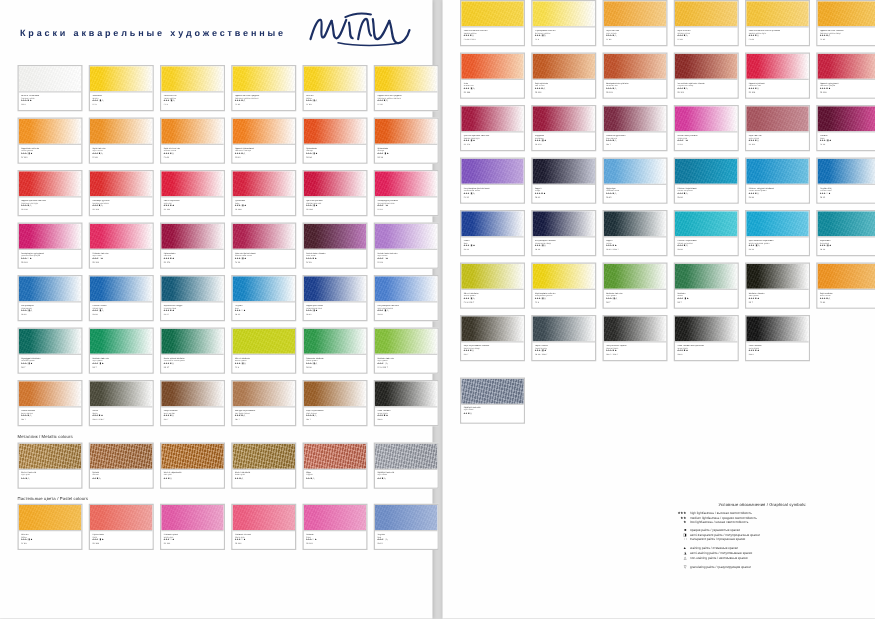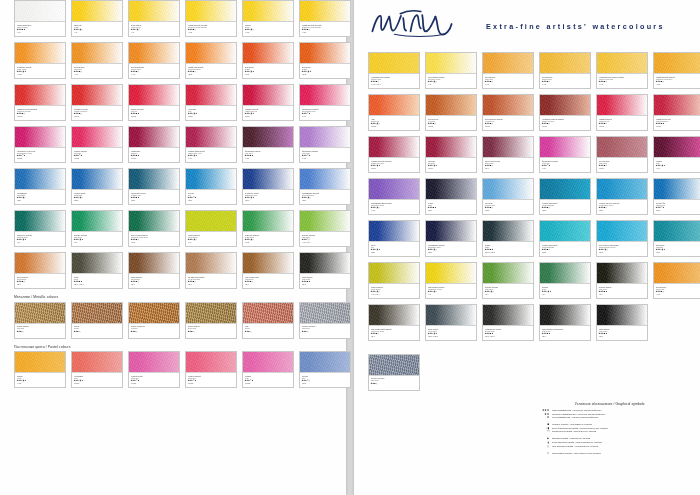--- a/index.html
+++ b/index.html
@@ -151,648 +151,648 @@
     flex: none;
   }
   .ltxt { white-space: nowrap; }
 </style>
 </head>
 <body>
 
 <div id="root">
 
   <div class="page left">
-
-    <div class="grid">
-        <div class="card">
-          <div class="sw" style="background: linear-gradient(90deg, rgb(244, 244, 242) 0%, rgb(244, 244, 242) 18%, rgb(255, 255, 255) 100%);"></div>
-          <div class="lbl">
-            <div class="nm">Белила титановые</div>
-            <div class="nm en">Titanium white</div>
-            <div class="meta">
-              <span class="sym">★★★ ■ ▲</span>
-            </div>
-            <div class="pig">PW 6</div>
-          </div>
-        </div>
-        <div class="card">
-          <div class="sw" style="background: linear-gradient(90deg, rgb(252, 210, 23) 0%, rgb(252, 210, 23) 18%, rgb(255, 255, 255) 100%);"></div>
-          <div class="lbl">
-            <div class="nm">Лимонная</div>
-            <div class="nm en">Lemon</div>
-            <div class="meta">
-              <span class="sym">★★★ ◨ △</span>
-            </div>
-            <div class="pig">PY 3</div>
-          </div>
-        </div>
-        <div class="card">
-          <div class="sw" style="background: linear-gradient(90deg, rgb(251, 212, 34) 0%, rgb(251, 212, 34) 18%, rgb(255, 255, 255) 100%);"></div>
-          <div class="lbl">
-            <div class="nm">Ганза жёлтая</div>
-            <div class="nm en">Hansa yellow</div>
-            <div class="meta">
-              <span class="sym">★★★ ◨ △</span>
-            </div>
-            <div class="pig">PY 3</div>
-          </div>
-        </div>
-        <div class="card">
-          <div class="sw" style="background: linear-gradient(90deg, rgb(252, 216, 35) 0%, rgb(252, 216, 35) 18%, rgb(255, 255, 255) 100%);"></div>
-          <div class="lbl">
-            <div class="nm">Кадмий жёлтый средний</div>
-            <div class="nm en">Cadmium yellow medium</div>
-            <div class="meta">
-              <span class="sym">★★★ ■ △</span>
-            </div>
-            <div class="pig">PY 35</div>
-          </div>
-        </div>
-        <div class="card">
-          <div class="sw" style="background: linear-gradient(90deg, rgb(251, 213, 31) 0%, rgb(251, 213, 31) 18%, rgb(255, 255, 255) 100%);"></div>
-          <div class="lbl">
-            <div class="nm">Жёлтая</div>
-            <div class="nm en">Yellow</div>
-            <div class="meta">
-              <span class="sym">★★★ ◨ △</span>
-            </div>
-            <div class="pig">PY 83</div>
-          </div>
-        </div>
-        <div class="card">
-          <div class="sw" style="background: linear-gradient(90deg, rgb(251, 208, 26) 0%, rgb(251, 208, 26) 18%, rgb(255, 255, 255) 100%);"></div>
-          <div class="lbl">
-            <div class="nm">Кадмий жёлтый средний</div>
-            <div class="nm en">Cadmium yellow medium</div>
-            <div class="meta">
-              <span class="sym">★★★ ■ △</span>
-            </div>
-            <div class="pig">PY 35</div>
-          </div>
-        </div>
-        <div class="card">
-          <div class="sw" style="background: linear-gradient(90deg, rgb(245, 148, 34) 0%, rgb(245, 148, 34) 18%, rgb(255, 255, 255) 100%);"></div>
-          <div class="lbl">
-            <div class="nm">Индийская жёлтая</div>
-            <div class="nm en">Indian yellow</div>
-            <div class="meta">
-              <span class="sym">★★★ ◨ ▲</span>
-            </div>
-            <div class="pig">PY 110</div>
-          </div>
-        </div>
-        <div class="card">
-          <div class="sw" style="background: linear-gradient(90deg, rgb(240, 147, 36) 0%, rgb(240, 147, 36) 18%, rgb(255, 255, 255) 100%);"></div>
-          <div class="lbl">
-            <div class="nm">Охра светлая</div>
-            <div class="nm en">Light ochre</div>
-            <div class="meta">
-              <span class="sym">★★★ ■ △</span>
-            </div>
-            <div class="pig">PY 42</div>
-          </div>
-        </div>
-        <div class="card">
-          <div class="sw" style="background: linear-gradient(90deg, rgb(241, 139, 32) 0%, rgb(241, 139, 32) 18%, rgb(255, 255, 255) 100%);"></div>
-          <div class="lbl">
-            <div class="nm">Охра золотистая</div>
-            <div class="nm en">Golden ochre</div>
-            <div class="meta">
-              <span class="sym">★★★ ■ △</span>
-            </div>
-            <div class="pig">PY 42</div>
-          </div>
-        </div>
-        <div class="card">
-          <div class="sw" style="background: linear-gradient(90deg, rgb(244, 128, 29) 0%, rgb(244, 128, 29) 18%, rgb(255, 255, 255) 100%);"></div>
-          <div class="lbl">
-            <div class="nm">Кадмий оранжевый</div>
-            <div class="nm en">Cadmium orange</div>
-            <div class="meta">
-              <span class="sym">★★★ ■ △</span>
-            </div>
-            <div class="pig">PO 20</div>
-          </div>
-        </div>
-        <div class="card">
-          <div class="sw" style="background: linear-gradient(90deg, rgb(232, 80, 28) 0%, rgb(232, 80, 28) 18%, rgb(255, 255, 255) 100%);"></div>
-          <div class="lbl">
-            <div class="nm">Оранжевая</div>
-            <div class="nm en">Orange</div>
-            <div class="meta">
-              <span class="sym">★★★ ◨ ▲</span>
-            </div>
-            <div class="pig">PO 34</div>
-          </div>
-        </div>
-        <div class="card">
-          <div class="sw" style="background: linear-gradient(90deg, rgb(231, 93, 22) 0%, rgb(231, 93, 22) 18%, rgb(255, 255, 255) 100%);"></div>
-          <div class="lbl">
-            <div class="nm">Оранжевая</div>
-            <div class="nm en">Orange</div>
-            <div class="meta">
-              <span class="sym">★★★ ◨ ▲</span>
-            </div>
-            <div class="pig">PO 13</div>
-          </div>
-        </div>
-        <div class="card">
-          <div class="sw" style="background: linear-gradient(90deg, rgb(225, 47, 44) 0%, rgb(225, 47, 44) 18%, rgb(255, 255, 255) 100%);"></div>
-          <div class="lbl">
-            <div class="nm">Кадмий красный светлый</div>
-            <div class="nm en">Cadmium red light</div>
-            <div class="meta">
-              <span class="sym">★★★ ■ △</span>
-            </div>
-            <div class="pig">PR 108</div>
-          </div>
-        </div>
-        <div class="card">
-          <div class="sw" style="background: linear-gradient(90deg, rgb(224, 44, 44) 0%, rgb(224, 44, 44) 18%, rgb(255, 255, 255) 100%);"></div>
-          <div class="lbl">
-            <div class="nm">Киноварь русская</div>
-            <div class="nm en">Russian vermilion</div>
-            <div class="meta">
-              <span class="sym">★★★ ■ △</span>
-            </div>
-            <div class="pig">PR 108</div>
-          </div>
-        </div>
-        <div class="card">
-          <div class="sw" style="background: linear-gradient(90deg, rgb(226, 29, 60) 0%, rgb(226, 29, 60) 18%, rgb(255, 255, 255) 100%);"></div>
-          <div class="lbl">
-            <div class="nm">Светло-красный</div>
-            <div class="nm en">Light red</div>
-            <div class="meta">
-              <span class="sym">★★★ ■ ▲</span>
-            </div>
-            <div class="pig">PR 112</div>
-          </div>
-        </div>
-        <div class="card">
-          <div class="sw" style="background: linear-gradient(90deg, rgb(216, 33, 63) 0%, rgb(216, 33, 63) 18%, rgb(255, 255, 255) 100%);"></div>
-          <div class="lbl">
-            <div class="nm">Рубиновая</div>
-            <div class="nm en">Ruby</div>
-            <div class="meta">
-              <span class="sym">★★★ ◨ ▲</span>
-            </div>
-            <div class="pig">PR 264</div>
-          </div>
-        </div>
-        <div class="card">
-          <div class="sw" style="background: linear-gradient(90deg, rgb(207, 20, 64) 0%, rgb(207, 20, 64) 18%, rgb(255, 255, 255) 100%);"></div>
-          <div class="lbl">
-            <div class="nm">Краплак красный</div>
-            <div class="nm en">Madder lake red</div>
-            <div class="meta">
-              <span class="sym">★★★ ◨ ▲</span>
-            </div>
-            <div class="pig">PR 264</div>
-          </div>
-        </div>
-        <div class="card">
-          <div class="sw" style="background: linear-gradient(90deg, rgb(227, 30, 89) 0%, rgb(227, 30, 89) 18%, rgb(255, 255, 255) 100%);"></div>
-          <div class="lbl">
-            <div class="nm">Хинакридон розовый</div>
-            <div class="nm en">Quinacridone rose</div>
-            <div class="meta">
-              <span class="sym">★★★ □ ▲</span>
-            </div>
-            <div class="pig">PV 19</div>
-          </div>
-        </div>
-        <div class="card">
-          <div class="sw" style="background: linear-gradient(90deg, rgb(210, 27, 110) 0%, rgb(210, 27, 110) 18%, rgb(255, 255, 255) 100%);"></div>
-          <div class="lbl">
-            <div class="nm">Хинакридон пурпурный</div>
-            <div class="nm en">Quinacridone purple</div>
-            <div class="meta">
-              <span class="sym">★★★ □ ▲</span>
-            </div>
-            <div class="pig">PR 122</div>
-          </div>
-        </div>
-        <div class="card">
-          <div class="sw" style="background: linear-gradient(90deg, rgb(230, 42, 98) 0%, rgb(230, 42, 98) 18%, rgb(255, 255, 255) 100%);"></div>
-          <div class="lbl">
-            <div class="nm">Розовая светлая</div>
-            <div class="nm en">Light rose</div>
-            <div class="meta">
-              <span class="sym">★★★ □ ▲</span>
-            </div>
-            <div class="pig">PR 122</div>
-          </div>
-        </div>
-        <div class="card">
-          <div class="sw" style="background: linear-gradient(90deg, rgb(155, 18, 64) 0%, rgb(155, 18, 64) 18%, rgb(255, 255, 255) 100%);"></div>
-          <div class="lbl">
-            <div class="nm">Карминовая</div>
-            <div class="nm en">Carmine</div>
-            <div class="meta">
-              <span class="sym">★★★ ■ ▲</span>
-            </div>
-            <div class="pig">PR 176</div>
-          </div>
-        </div>
-        <div class="card">
-          <div class="sw" style="background: linear-gradient(90deg, rgb(176, 32, 80) 0%, rgb(176, 32, 80) 18%, rgb(255, 255, 255) 100%);"></div>
-          <div class="lbl">
-            <div class="nm">Краплак фиолетовый</div>
-            <div class="nm en">Madder lake violet</div>
-            <div class="meta">
-              <span class="sym">★★★ ◨ ▲</span>
-            </div>
-            <div class="pig">PV 19</div>
-          </div>
-        </div>
-        <div class="card">
-          <div class="sw" style="background: linear-gradient(90deg, rgb(75, 31, 44) 0%, rgb(75, 31, 44) 18%, rgb(192, 124, 192) 100%);"></div>
-          <div class="lbl">
-            <div class="nm">Фиолетовая тёмная</div>
-            <div class="nm en">Dark violet</div>
-            <div class="meta">
-              <span class="sym">★★★ ■ ▲</span>
-            </div>
-            <div class="pig">PV 23</div>
-          </div>
-        </div>
-        <div class="card">
-          <div class="sw" style="background: linear-gradient(90deg, rgb(176, 124, 207) 0%, rgb(176, 124, 207) 18%, rgb(255, 255, 255) 100%);"></div>
-          <div class="lbl">
-            <div class="nm">Фиолетовая светлая</div>
-            <div class="nm en">Light violet</div>
-            <div class="meta">
-              <span class="sym">★★★ □ ▲</span>
-            </div>
-            <div class="pig">PV 23</div>
-          </div>
-        </div>
-        <div class="card">
-          <div class="sw" style="background: linear-gradient(90deg, rgb(31, 111, 184) 0%, rgb(31, 111, 184) 18%, rgb(255, 255, 255) 100%);"></div>
-          <div class="lbl">
-            <div class="nm">Ультрамарин</div>
-            <div class="nm en">Ultramarine</div>
-            <div class="meta">
-              <span class="sym">★★★ ◨ △</span>
-            </div>
-            <div class="pig">PB 29</div>
-          </div>
-        </div>
-        <div class="card">
-          <div class="sw" style="background: linear-gradient(90deg, rgb(25, 103, 180) 0%, rgb(25, 103, 180) 18%, rgb(255, 255, 255) 100%);"></div>
-          <div class="lbl">
-            <div class="nm">Кобальт синий</div>
-            <div class="nm en">Cobalt blue</div>
-            <div class="meta">
-              <span class="sym">★★★ ◨ △</span>
-            </div>
-            <div class="pig">PB 28</div>
-          </div>
-        </div>
-        <div class="card">
-          <div class="sw" style="background: linear-gradient(90deg, rgb(20, 90, 120) 0%, rgb(20, 90, 120) 18%, rgb(255, 255, 255) 100%);"></div>
-          <div class="lbl">
-            <div class="nm">Берлинская лазурь</div>
-            <div class="nm en">Prussian blue</div>
-            <div class="meta">
-              <span class="sym">★★★ ■ ▲</span>
-            </div>
-            <div class="pig">PB 27</div>
-          </div>
-        </div>
-        <div class="card">
-          <div class="sw" style="background: linear-gradient(90deg, rgb(22, 133, 198) 0%, rgb(22, 133, 198) 18%, rgb(255, 255, 255) 100%);"></div>
-          <div class="lbl">
-            <div class="nm">Голубая</div>
-            <div class="nm en">Blue</div>
-            <div class="meta">
-              <span class="sym">★★★ □ ▲</span>
-            </div>
-            <div class="pig">PB 15</div>
-          </div>
-        </div>
-        <div class="card">
-          <div class="sw" style="background: linear-gradient(90deg, rgb(27, 63, 143) 0%, rgb(27, 63, 143) 18%, rgb(255, 255, 255) 100%);"></div>
-          <div class="lbl">
-            <div class="nm">Индантрен синий</div>
-            <div class="nm en">Indanthrene blue</div>
-            <div class="meta">
-              <span class="sym">★★★ ◨ ▲</span>
-            </div>
-            <div class="pig">PB 60</div>
-          </div>
-        </div>
-        <div class="card">
-          <div class="sw" style="background: linear-gradient(90deg, rgb(74, 127, 208) 0%, rgb(74, 127, 208) 18%, rgb(255, 255, 255) 100%);"></div>
-          <div class="lbl">
-            <div class="nm">Ультрамарин светлый</div>
-            <div class="nm en">Light ultramarine</div>
-            <div class="meta">
-              <span class="sym">★★★ ◨ △</span>
-            </div>
-            <div class="pig">PB 29</div>
-          </div>
-        </div>
-        <div class="card">
-          <div class="sw" style="background: linear-gradient(90deg, rgb(10, 107, 94) 0%, rgb(10, 107, 94) 18%, rgb(255, 255, 255) 100%);"></div>
-          <div class="lbl">
-            <div class="nm">Изумрудно-зелёная</div>
-            <div class="nm en">Emerald green</div>
-            <div class="meta">
-              <span class="sym">★★★ ◨ ▲</span>
-            </div>
-            <div class="pig">PG 7</div>
-          </div>
-        </div>
-        <div class="card">
-          <div class="sw" style="background: linear-gradient(90deg, rgb(18, 148, 92) 0%, rgb(18, 148, 92) 18%, rgb(255, 255, 255) 100%);"></div>
-          <div class="lbl">
-            <div class="nm">Зелёная светлая</div>
-            <div class="nm en">Light green</div>
-            <div class="meta">
-              <span class="sym">★★★ ◨ ▲</span>
-            </div>
-            <div class="pig">PG 7</div>
-          </div>
-        </div>
-        <div class="card">
-          <div class="sw" style="background: linear-gradient(90deg, rgb(15, 110, 74) 0%, rgb(15, 110, 74) 18%, rgb(255, 255, 255) 100%);"></div>
-          <div class="lbl">
-            <div class="nm">Окись хрома зелёная</div>
-            <div class="nm en">Chromium oxide green</div>
-            <div class="meta">
-              <span class="sym">★★★ ■ △</span>
-            </div>
-            <div class="pig">PG 17</div>
-          </div>
-        </div>
-        <div class="card">
-          <div class="sw" style="background: linear-gradient(90deg, rgb(200, 212, 26) 0%, rgb(200, 212, 26) 18%, rgb(205, 213, 32) 100%);"></div>
-          <div class="lbl">
-            <div class="nm">Жёлто-зелёная</div>
-            <div class="nm en">Yellow green</div>
-            <div class="meta">
-              <span class="sym">★★★ ◨ △</span>
-            </div>
-            <div class="pig">PY 3</div>
-          </div>
-        </div>
-        <div class="card">
-          <div class="sw" style="background: linear-gradient(90deg, rgb(46, 155, 74) 0%, rgb(46, 155, 74) 18%, rgb(255, 255, 255) 100%);"></div>
-          <div class="lbl">
-            <div class="nm">Травяная зелёная</div>
-            <div class="nm en">Grass green</div>
-            <div class="meta">
-              <span class="sym">★★★ ◨ △</span>
-            </div>
-            <div class="pig">PG 36</div>
-          </div>
-        </div>
-        <div class="card">
-          <div class="sw" style="background: linear-gradient(90deg, rgb(132, 192, 58) 0%, rgb(132, 192, 58) 18%, rgb(255, 255, 255) 100%);"></div>
-          <div class="lbl">
-            <div class="nm">Зелёная светлая</div>
-            <div class="nm en">Light green</div>
-            <div class="meta">
-              <span class="sym">★★★ □ △</span>
-            </div>
-            <div class="pig">PY 3 / PG 7</div>
-          </div>
-        </div>
-        <div class="card">
-          <div class="sw" style="background: linear-gradient(90deg, rgb(210, 118, 46) 0%, rgb(210, 118, 46) 18%, rgb(255, 255, 255) 100%);"></div>
-          <div class="lbl">
-            <div class="nm">Сиена жжёная</div>
-            <div class="nm en">Burnt sienna</div>
-            <div class="meta">
-              <span class="sym">★★★ ■ △</span>
-            </div>
-            <div class="pig">PBr 7</div>
-          </div>
-        </div>
-        <div class="card">
-          <div class="sw" style="background: linear-gradient(90deg, rgb(75, 74, 58) 0%, rgb(75, 74, 58) 18%, rgb(255, 255, 255) 100%);"></div>
-          <div class="lbl">
-            <div class="nm">Сепия</div>
-            <div class="nm en">Sepia</div>
-            <div class="meta">
-              <span class="sym">★★★ ■ ▲</span>
-            </div>
-            <div class="pig">PBk 9 / PBr 7</div>
-          </div>
-        </div>
-        <div class="card">
-          <div class="sw" style="background: linear-gradient(90deg, rgb(122, 74, 40) 0%, rgb(122, 74, 40) 18%, rgb(255, 255, 255) 100%);"></div>
-          <div class="lbl">
-            <div class="nm">Умбра жжёная</div>
-            <div class="nm en">Burnt umber</div>
-            <div class="meta">
-              <span class="sym">★★★ ■ △</span>
-            </div>
-            <div class="pig">PBr 7</div>
-          </div>
-        </div>
-        <div class="card">
-          <div class="sw" style="background: linear-gradient(90deg, rgb(176, 122, 80) 0%, rgb(176, 122, 80) 18%, rgb(255, 255, 255) 100%);"></div>
-          <div class="lbl">
-            <div class="nm">Ван-Дик коричневый</div>
-            <div class="nm en">Van Dyke brown</div>
-            <div class="meta">
-              <span class="sym">★★★ ■ △</span>
-            </div>
-            <div class="pig">PBr 7</div>
-          </div>
-        </div>
-        <div class="card">
-          <div class="sw" style="background: linear-gradient(90deg, rgb(154, 95, 40) 0%, rgb(154, 95, 40) 18%, rgb(255, 255, 255) 100%);"></div>
-          <div class="lbl">
-            <div class="nm">Марс коричневый</div>
-            <div class="nm en">Mars brown</div>
-            <div class="meta">
-              <span class="sym">★★★ ■ △</span>
-            </div>
-            <div class="pig">PBr 7</div>
-          </div>
-        </div>
-        <div class="card">
-          <div class="sw" style="background: linear-gradient(90deg, rgb(35, 35, 31) 0%, rgb(35, 35, 31) 18%, rgb(255, 255, 255) 100%);"></div>
-          <div class="lbl">
-            <div class="nm">Сажа газовая</div>
-            <div class="nm en">Lamp black</div>
-            <div class="meta">
-              <span class="sym">★★★ ■ ▲</span>
-            </div>
-            <div class="pig">PBk 6</div>
-          </div>
-        </div>
-      </div>
-
-    <div class="sec-title">Металлик / Metallic colours</div>
-    <div class="grid metal">
-        <div class="card">
-          <div class="sw" style="background: linear-gradient(90deg, rgb(184, 139, 71) 0%, rgb(184, 139, 71) 18%, rgb(168, 127, 64) 100%);"></div>
-          <div class="lbl">
-            <div class="nm">Золото светлое</div>
-            <div class="nm en">Light gold</div>
-            <div class="meta">
-              <span class="sym">★★ ■ △</span>
-            </div>
-            <div class="pig"></div>
-          </div>
-        </div>
-        <div class="card">
-          <div class="sw" style="background: linear-gradient(90deg, rgb(176, 113, 63) 0%, rgb(176, 113, 63) 18%, rgb(163, 105, 58) 100%);"></div>
-          <div class="lbl">
-            <div class="nm">Бронза</div>
-            <div class="nm en">Bronze</div>
-            <div class="meta">
-              <span class="sym">★★ ■ △</span>
-            </div>
-            <div class="pig"></div>
-          </div>
-        </div>
-        <div class="card">
-          <div class="sw" style="background: linear-gradient(90deg, rgb(187, 113, 39) 0%, rgb(187, 113, 39) 18%, rgb(176, 106, 36) 100%);"></div>
-          <div class="lbl">
-            <div class="nm">Золото червонное</div>
-            <div class="nm en">Red gold</div>
-            <div class="meta">
-              <span class="sym">★★ ■ △</span>
-            </div>
-            <div class="pig"></div>
-          </div>
-        </div>
-        <div class="card">
-          <div class="sw" style="background: linear-gradient(90deg, rgb(169, 131, 60) 0%, rgb(169, 131, 60) 18%, rgb(156, 120, 54) 100%);"></div>
-          <div class="lbl">
-            <div class="nm">Золото зелёное</div>
-            <div class="nm en">Green gold</div>
-            <div class="meta">
-              <span class="sym">★★ ■ △</span>
-            </div>
-            <div class="pig"></div>
-          </div>
-        </div>
-        <div class="card">
-          <div class="sw" style="background: linear-gradient(90deg, rgb(207, 111, 87) 0%, rgb(207, 111, 87) 18%, rgb(196, 104, 80) 100%);"></div>
-          <div class="lbl">
-            <div class="nm">Медь</div>
-            <div class="nm en">Copper</div>
-            <div class="meta">
-              <span class="sym">★★ ■ △</span>
-            </div>
-            <div class="pig"></div>
-          </div>
-        </div>
-        <div class="card">
-          <div class="sw" style="background: linear-gradient(90deg, rgb(166, 170, 180) 0%, rgb(166, 170, 180) 18%, rgb(156, 160, 170) 100%);"></div>
-          <div class="lbl">
-            <div class="nm">Серебро светлое</div>
-            <div class="nm en">Light silver</div>
-            <div class="meta">
-              <span class="sym">★★ ■ △</span>
-            </div>
-            <div class="pig"></div>
-          </div>
-        </div>
-      </div>
-
-    <div class="sec-title">Пастельные цвета / Pastel colours</div>
-    <div class="grid pastel">
-        <div class="card">
-          <div class="sw" style="background: linear-gradient(90deg, rgb(245, 171, 39) 0%, rgb(245, 171, 39) 18%, rgb(247, 191, 80) 100%);"></div>
-          <div class="lbl">
-            <div class="nm">Жёлтая</div>
-            <div class="nm en">Yellow</div>
-            <div class="meta">
-              <span class="sym">★★★ ◨ ▲</span>
-            </div>
-            <div class="pig">PY 83</div>
-          </div>
-        </div>
-        <div class="card">
-          <div class="sw" style="background: linear-gradient(90deg, rgb(238, 107, 94) 0%, rgb(238, 107, 94) 18%, rgb(242, 164, 160) 100%);"></div>
-          <div class="lbl">
-            <div class="nm">Коралловая</div>
-            <div class="nm en">Coral</div>
-            <div class="meta">
-              <span class="sym">★★★ ◨ ▲</span>
-            </div>
-            <div class="pig">PR 188</div>
-          </div>
-        </div>
-        <div class="card">
-          <div class="sw" style="background: linear-gradient(90deg, rgb(228, 90, 168) 0%, rgb(228, 90, 168) 18%, rgb(238, 164, 204) 100%);"></div>
-          <div class="lbl">
-            <div class="nm">Розовый яркий</div>
-            <div class="nm en">Bright pink</div>
-            <div class="meta">
-              <span class="sym">★★★ □ ▲</span>
-            </div>
-            <div class="pig">PR 122</div>
-          </div>
-        </div>
-        <div class="card">
-          <div class="sw" style="background: linear-gradient(90deg, rgb(239, 93, 129) 0%, rgb(239, 93, 129) 18%, rgb(243, 162, 182) 100%);"></div>
-          <div class="lbl">
-            <div class="nm">Розовый тёплый</div>
-            <div class="nm en">Warm pink</div>
-            <div class="meta">
-              <span class="sym">★★★ □ ▲</span>
-            </div>
-            <div class="pig">PR 122</div>
-          </div>
-        </div>
-        <div class="card">
-          <div class="sw" style="background: linear-gradient(90deg, rgb(232, 98, 171) 0%, rgb(232, 98, 171) 18%, rgb(240, 163, 204) 100%);"></div>
-          <div class="lbl">
-            <div class="nm">Розовая</div>
-            <div class="nm en">Rose</div>
-            <div class="meta">
-              <span class="sym">★★★ □ ▲</span>
-            </div>
-            <div class="pig">PR 122</div>
-          </div>
-        </div>
-        <div class="card">
-          <div class="sw" style="background: linear-gradient(90deg, rgb(111, 142, 200) 0%, rgb(111, 142, 200) 18%, rgb(166, 184, 220) 100%);"></div>
-          <div class="lbl">
-            <div class="nm">Голубая</div>
-            <div class="nm en">Blue</div>
-            <div class="meta">
-              <span class="sym">★★★ □ △</span>
-            </div>
-            <div class="pig">PB 15</div>
-          </div>
-        </div>
-      </div>
-  </div>
-
-  <div class="page right">
     <div class="hdr">
-      <div class="hdr-title">Extra-fine artists' watercolours</div>
+      <div class="hdr-title">Краски акварельные художественные</div>
       <div class="logo">
         <svg viewBox="0 0 120 48">
           <g fill="none" stroke="#1c2f63" stroke-linecap="round" stroke-linejoin="round">
             <path d="M6 34 C10 20 14 12 17 13 C20 14 16 30 19 32 C22 34 26 18 29 14" stroke-width="2.4"></path>
             <path d="M29 14 C32 24 30 32 34 33 C38 34 42 20 45 13" stroke-width="2.4"></path>
             <path d="M48 16 C50 26 48 32 52 33" stroke-width="2.4"></path>
             <path d="M44 10 C52 6 62 5 72 7" stroke-width="2.2"></path>
             <path d="M58 34 C60 22 62 14 66 12 C70 10 68 28 72 30" stroke-width="2.4"></path>
             <path d="M74 12 C76 24 74 34 79 34 C84 34 88 22 92 14" stroke-width="2.4"></path>
             <path d="M92 14 C96 24 94 36 100 38 C106 40 112 32 114 24" stroke-width="2.4"></path>
             <path d="M36 38 C56 42 84 42 104 38" stroke-width="1.6"></path>
           </g>
         </svg>
       </div>
     </div>
 
     <div class="grid">
         <div class="card">
+          <div class="sw" style="background: linear-gradient(90deg, rgb(244, 244, 242) 0%, rgb(244, 244, 242) 18%, rgb(255, 255, 255) 100%);"></div>
+          <div class="lbl">
+            <div class="nm">Белила титановые</div>
+            <div class="nm en">Titanium white</div>
+            <div class="meta">
+              <span class="sym">★★★ ■ ▲</span>
+            </div>
+            <div class="pig">PW 6</div>
+          </div>
+        </div>
+        <div class="card">
+          <div class="sw" style="background: linear-gradient(90deg, rgb(252, 210, 23) 0%, rgb(252, 210, 23) 18%, rgb(255, 255, 255) 100%);"></div>
+          <div class="lbl">
+            <div class="nm">Лимонная</div>
+            <div class="nm en">Lemon</div>
+            <div class="meta">
+              <span class="sym">★★★ ◨ △</span>
+            </div>
+            <div class="pig">PY 3</div>
+          </div>
+        </div>
+        <div class="card">
+          <div class="sw" style="background: linear-gradient(90deg, rgb(251, 212, 34) 0%, rgb(251, 212, 34) 18%, rgb(255, 255, 255) 100%);"></div>
+          <div class="lbl">
+            <div class="nm">Ганза жёлтая</div>
+            <div class="nm en">Hansa yellow</div>
+            <div class="meta">
+              <span class="sym">★★★ ◨ △</span>
+            </div>
+            <div class="pig">PY 3</div>
+          </div>
+        </div>
+        <div class="card">
+          <div class="sw" style="background: linear-gradient(90deg, rgb(252, 216, 35) 0%, rgb(252, 216, 35) 18%, rgb(255, 255, 255) 100%);"></div>
+          <div class="lbl">
+            <div class="nm">Кадмий жёлтый средний</div>
+            <div class="nm en">Cadmium yellow medium</div>
+            <div class="meta">
+              <span class="sym">★★★ ■ △</span>
+            </div>
+            <div class="pig">PY 35</div>
+          </div>
+        </div>
+        <div class="card">
+          <div class="sw" style="background: linear-gradient(90deg, rgb(251, 213, 31) 0%, rgb(251, 213, 31) 18%, rgb(255, 255, 255) 100%);"></div>
+          <div class="lbl">
+            <div class="nm">Жёлтая</div>
+            <div class="nm en">Yellow</div>
+            <div class="meta">
+              <span class="sym">★★★ ◨ △</span>
+            </div>
+            <div class="pig">PY 83</div>
+          </div>
+        </div>
+        <div class="card">
+          <div class="sw" style="background: linear-gradient(90deg, rgb(251, 208, 26) 0%, rgb(251, 208, 26) 18%, rgb(255, 255, 255) 100%);"></div>
+          <div class="lbl">
+            <div class="nm">Кадмий жёлтый средний</div>
+            <div class="nm en">Cadmium yellow medium</div>
+            <div class="meta">
+              <span class="sym">★★★ ■ △</span>
+            </div>
+            <div class="pig">PY 35</div>
+          </div>
+        </div>
+        <div class="card">
+          <div class="sw" style="background: linear-gradient(90deg, rgb(245, 148, 34) 0%, rgb(245, 148, 34) 18%, rgb(255, 255, 255) 100%);"></div>
+          <div class="lbl">
+            <div class="nm">Индийская жёлтая</div>
+            <div class="nm en">Indian yellow</div>
+            <div class="meta">
+              <span class="sym">★★★ ◨ ▲</span>
+            </div>
+            <div class="pig">PY 110</div>
+          </div>
+        </div>
+        <div class="card">
+          <div class="sw" style="background: linear-gradient(90deg, rgb(240, 147, 36) 0%, rgb(240, 147, 36) 18%, rgb(255, 255, 255) 100%);"></div>
+          <div class="lbl">
+            <div class="nm">Охра светлая</div>
+            <div class="nm en">Light ochre</div>
+            <div class="meta">
+              <span class="sym">★★★ ■ △</span>
+            </div>
+            <div class="pig">PY 42</div>
+          </div>
+        </div>
+        <div class="card">
+          <div class="sw" style="background: linear-gradient(90deg, rgb(241, 139, 32) 0%, rgb(241, 139, 32) 18%, rgb(255, 255, 255) 100%);"></div>
+          <div class="lbl">
+            <div class="nm">Охра золотистая</div>
+            <div class="nm en">Golden ochre</div>
+            <div class="meta">
+              <span class="sym">★★★ ■ △</span>
+            </div>
+            <div class="pig">PY 42</div>
+          </div>
+        </div>
+        <div class="card">
+          <div class="sw" style="background: linear-gradient(90deg, rgb(244, 128, 29) 0%, rgb(244, 128, 29) 18%, rgb(255, 255, 255) 100%);"></div>
+          <div class="lbl">
+            <div class="nm">Кадмий оранжевый</div>
+            <div class="nm en">Cadmium orange</div>
+            <div class="meta">
+              <span class="sym">★★★ ■ △</span>
+            </div>
+            <div class="pig">PO 20</div>
+          </div>
+        </div>
+        <div class="card">
+          <div class="sw" style="background: linear-gradient(90deg, rgb(232, 80, 28) 0%, rgb(232, 80, 28) 18%, rgb(255, 255, 255) 100%);"></div>
+          <div class="lbl">
+            <div class="nm">Оранжевая</div>
+            <div class="nm en">Orange</div>
+            <div class="meta">
+              <span class="sym">★★★ ◨ ▲</span>
+            </div>
+            <div class="pig">PO 34</div>
+          </div>
+        </div>
+        <div class="card">
+          <div class="sw" style="background: linear-gradient(90deg, rgb(231, 93, 22) 0%, rgb(231, 93, 22) 18%, rgb(255, 255, 255) 100%);"></div>
+          <div class="lbl">
+            <div class="nm">Оранжевая</div>
+            <div class="nm en">Orange</div>
+            <div class="meta">
+              <span class="sym">★★★ ◨ ▲</span>
+            </div>
+            <div class="pig">PO 13</div>
+          </div>
+        </div>
+        <div class="card">
+          <div class="sw" style="background: linear-gradient(90deg, rgb(225, 47, 44) 0%, rgb(225, 47, 44) 18%, rgb(255, 255, 255) 100%);"></div>
+          <div class="lbl">
+            <div class="nm">Кадмий красный светлый</div>
+            <div class="nm en">Cadmium red light</div>
+            <div class="meta">
+              <span class="sym">★★★ ■ △</span>
+            </div>
+            <div class="pig">PR 108</div>
+          </div>
+        </div>
+        <div class="card">
+          <div class="sw" style="background: linear-gradient(90deg, rgb(224, 44, 44) 0%, rgb(224, 44, 44) 18%, rgb(255, 255, 255) 100%);"></div>
+          <div class="lbl">
+            <div class="nm">Киноварь русская</div>
+            <div class="nm en">Russian vermilion</div>
+            <div class="meta">
+              <span class="sym">★★★ ■ △</span>
+            </div>
+            <div class="pig">PR 108</div>
+          </div>
+        </div>
+        <div class="card">
+          <div class="sw" style="background: linear-gradient(90deg, rgb(226, 29, 60) 0%, rgb(226, 29, 60) 18%, rgb(255, 255, 255) 100%);"></div>
+          <div class="lbl">
+            <div class="nm">Светло-красный</div>
+            <div class="nm en">Light red</div>
+            <div class="meta">
+              <span class="sym">★★★ ■ ▲</span>
+            </div>
+            <div class="pig">PR 112</div>
+          </div>
+        </div>
+        <div class="card">
+          <div class="sw" style="background: linear-gradient(90deg, rgb(216, 33, 63) 0%, rgb(216, 33, 63) 18%, rgb(255, 255, 255) 100%);"></div>
+          <div class="lbl">
+            <div class="nm">Рубиновая</div>
+            <div class="nm en">Ruby</div>
+            <div class="meta">
+              <span class="sym">★★★ ◨ ▲</span>
+            </div>
+            <div class="pig">PR 264</div>
+          </div>
+        </div>
+        <div class="card">
+          <div class="sw" style="background: linear-gradient(90deg, rgb(207, 20, 64) 0%, rgb(207, 20, 64) 18%, rgb(255, 255, 255) 100%);"></div>
+          <div class="lbl">
+            <div class="nm">Краплак красный</div>
+            <div class="nm en">Madder lake red</div>
+            <div class="meta">
+              <span class="sym">★★★ ◨ ▲</span>
+            </div>
+            <div class="pig">PR 264</div>
+          </div>
+        </div>
+        <div class="card">
+          <div class="sw" style="background: linear-gradient(90deg, rgb(227, 30, 89) 0%, rgb(227, 30, 89) 18%, rgb(255, 255, 255) 100%);"></div>
+          <div class="lbl">
+            <div class="nm">Хинакридон розовый</div>
+            <div class="nm en">Quinacridone rose</div>
+            <div class="meta">
+              <span class="sym">★★★ □ ▲</span>
+            </div>
+            <div class="pig">PV 19</div>
+          </div>
+        </div>
+        <div class="card">
+          <div class="sw" style="background: linear-gradient(90deg, rgb(210, 27, 110) 0%, rgb(210, 27, 110) 18%, rgb(255, 255, 255) 100%);"></div>
+          <div class="lbl">
+            <div class="nm">Хинакридон пурпурный</div>
+            <div class="nm en">Quinacridone purple</div>
+            <div class="meta">
+              <span class="sym">★★★ □ ▲</span>
+            </div>
+            <div class="pig">PR 122</div>
+          </div>
+        </div>
+        <div class="card">
+          <div class="sw" style="background: linear-gradient(90deg, rgb(230, 42, 98) 0%, rgb(230, 42, 98) 18%, rgb(255, 255, 255) 100%);"></div>
+          <div class="lbl">
+            <div class="nm">Розовая светлая</div>
+            <div class="nm en">Light rose</div>
+            <div class="meta">
+              <span class="sym">★★★ □ ▲</span>
+            </div>
+            <div class="pig">PR 122</div>
+          </div>
+        </div>
+        <div class="card">
+          <div class="sw" style="background: linear-gradient(90deg, rgb(155, 18, 64) 0%, rgb(155, 18, 64) 18%, rgb(255, 255, 255) 100%);"></div>
+          <div class="lbl">
+            <div class="nm">Карминовая</div>
+            <div class="nm en">Carmine</div>
+            <div class="meta">
+              <span class="sym">★★★ ■ ▲</span>
+            </div>
+            <div class="pig">PR 176</div>
+          </div>
+        </div>
+        <div class="card">
+          <div class="sw" style="background: linear-gradient(90deg, rgb(176, 32, 80) 0%, rgb(176, 32, 80) 18%, rgb(255, 255, 255) 100%);"></div>
+          <div class="lbl">
+            <div class="nm">Краплак фиолетовый</div>
+            <div class="nm en">Madder lake violet</div>
+            <div class="meta">
+              <span class="sym">★★★ ◨ ▲</span>
+            </div>
+            <div class="pig">PV 19</div>
+          </div>
+        </div>
+        <div class="card">
+          <div class="sw" style="background: linear-gradient(90deg, rgb(75, 31, 44) 0%, rgb(75, 31, 44) 18%, rgb(192, 124, 192) 100%);"></div>
+          <div class="lbl">
+            <div class="nm">Фиолетовая тёмная</div>
+            <div class="nm en">Dark violet</div>
+            <div class="meta">
+              <span class="sym">★★★ ■ ▲</span>
+            </div>
+            <div class="pig">PV 23</div>
+          </div>
+        </div>
+        <div class="card">
+          <div class="sw" style="background: linear-gradient(90deg, rgb(176, 124, 207) 0%, rgb(176, 124, 207) 18%, rgb(255, 255, 255) 100%);"></div>
+          <div class="lbl">
+            <div class="nm">Фиолетовая светлая</div>
+            <div class="nm en">Light violet</div>
+            <div class="meta">
+              <span class="sym">★★★ □ ▲</span>
+            </div>
+            <div class="pig">PV 23</div>
+          </div>
+        </div>
+        <div class="card">
+          <div class="sw" style="background: linear-gradient(90deg, rgb(31, 111, 184) 0%, rgb(31, 111, 184) 18%, rgb(255, 255, 255) 100%);"></div>
+          <div class="lbl">
+            <div class="nm">Ультрамарин</div>
+            <div class="nm en">Ultramarine</div>
+            <div class="meta">
+              <span class="sym">★★★ ◨ △</span>
+            </div>
+            <div class="pig">PB 29</div>
+          </div>
+        </div>
+        <div class="card">
+          <div class="sw" style="background: linear-gradient(90deg, rgb(25, 103, 180) 0%, rgb(25, 103, 180) 18%, rgb(255, 255, 255) 100%);"></div>
+          <div class="lbl">
+            <div class="nm">Кобальт синий</div>
+            <div class="nm en">Cobalt blue</div>
+            <div class="meta">
+              <span class="sym">★★★ ◨ △</span>
+            </div>
+            <div class="pig">PB 28</div>
+          </div>
+        </div>
+        <div class="card">
+          <div class="sw" style="background: linear-gradient(90deg, rgb(20, 90, 120) 0%, rgb(20, 90, 120) 18%, rgb(255, 255, 255) 100%);"></div>
+          <div class="lbl">
+            <div class="nm">Берлинская лазурь</div>
+            <div class="nm en">Prussian blue</div>
+            <div class="meta">
+              <span class="sym">★★★ ■ ▲</span>
+            </div>
+            <div class="pig">PB 27</div>
+          </div>
+        </div>
+        <div class="card">
+          <div class="sw" style="background: linear-gradient(90deg, rgb(22, 133, 198) 0%, rgb(22, 133, 198) 18%, rgb(255, 255, 255) 100%);"></div>
+          <div class="lbl">
+            <div class="nm">Голубая</div>
+            <div class="nm en">Blue</div>
+            <div class="meta">
+              <span class="sym">★★★ □ ▲</span>
+            </div>
+            <div class="pig">PB 15</div>
+          </div>
+        </div>
+        <div class="card">
+          <div class="sw" style="background: linear-gradient(90deg, rgb(27, 63, 143) 0%, rgb(27, 63, 143) 18%, rgb(255, 255, 255) 100%);"></div>
+          <div class="lbl">
+            <div class="nm">Индантрен синий</div>
+            <div class="nm en">Indanthrene blue</div>
+            <div class="meta">
+              <span class="sym">★★★ ◨ ▲</span>
+            </div>
+            <div class="pig">PB 60</div>
+          </div>
+        </div>
+        <div class="card">
+          <div class="sw" style="background: linear-gradient(90deg, rgb(74, 127, 208) 0%, rgb(74, 127, 208) 18%, rgb(255, 255, 255) 100%);"></div>
+          <div class="lbl">
+            <div class="nm">Ультрамарин светлый</div>
+            <div class="nm en">Light ultramarine</div>
+            <div class="meta">
+              <span class="sym">★★★ ◨ △</span>
+            </div>
+            <div class="pig">PB 29</div>
+          </div>
+        </div>
+        <div class="card">
+          <div class="sw" style="background: linear-gradient(90deg, rgb(10, 107, 94) 0%, rgb(10, 107, 94) 18%, rgb(255, 255, 255) 100%);"></div>
+          <div class="lbl">
+            <div class="nm">Изумрудно-зелёная</div>
+            <div class="nm en">Emerald green</div>
+            <div class="meta">
+              <span class="sym">★★★ ◨ ▲</span>
+            </div>
+            <div class="pig">PG 7</div>
+          </div>
+        </div>
+        <div class="card">
+          <div class="sw" style="background: linear-gradient(90deg, rgb(18, 148, 92) 0%, rgb(18, 148, 92) 18%, rgb(255, 255, 255) 100%);"></div>
+          <div class="lbl">
+            <div class="nm">Зелёная светлая</div>
+            <div class="nm en">Light green</div>
+            <div class="meta">
+              <span class="sym">★★★ ◨ ▲</span>
+            </div>
+            <div class="pig">PG 7</div>
+          </div>
+        </div>
+        <div class="card">
+          <div class="sw" style="background: linear-gradient(90deg, rgb(15, 110, 74) 0%, rgb(15, 110, 74) 18%, rgb(255, 255, 255) 100%);"></div>
+          <div class="lbl">
+            <div class="nm">Окись хрома зелёная</div>
+            <div class="nm en">Chromium oxide green</div>
+            <div class="meta">
+              <span class="sym">★★★ ■ △</span>
+            </div>
+            <div class="pig">PG 17</div>
+          </div>
+        </div>
+        <div class="card">
+          <div class="sw" style="background: linear-gradient(90deg, rgb(200, 212, 26) 0%, rgb(200, 212, 26) 18%, rgb(205, 213, 32) 100%);"></div>
+          <div class="lbl">
+            <div class="nm">Жёлто-зелёная</div>
+            <div class="nm en">Yellow green</div>
+            <div class="meta">
+              <span class="sym">★★★ ◨ △</span>
+            </div>
+            <div class="pig">PY 3</div>
+          </div>
+        </div>
+        <div class="card">
+          <div class="sw" style="background: linear-gradient(90deg, rgb(46, 155, 74) 0%, rgb(46, 155, 74) 18%, rgb(255, 255, 255) 100%);"></div>
+          <div class="lbl">
+            <div class="nm">Травяная зелёная</div>
+            <div class="nm en">Grass green</div>
+            <div class="meta">
+              <span class="sym">★★★ ◨ △</span>
+            </div>
+            <div class="pig">PG 36</div>
+          </div>
+        </div>
+        <div class="card">
+          <div class="sw" style="background: linear-gradient(90deg, rgb(132, 192, 58) 0%, rgb(132, 192, 58) 18%, rgb(255, 255, 255) 100%);"></div>
+          <div class="lbl">
+            <div class="nm">Зелёная светлая</div>
+            <div class="nm en">Light green</div>
+            <div class="meta">
+              <span class="sym">★★★ □ △</span>
+            </div>
+            <div class="pig">PY 3 / PG 7</div>
+          </div>
+        </div>
+        <div class="card">
+          <div class="sw" style="background: linear-gradient(90deg, rgb(210, 118, 46) 0%, rgb(210, 118, 46) 18%, rgb(255, 255, 255) 100%);"></div>
+          <div class="lbl">
+            <div class="nm">Сиена жжёная</div>
+            <div class="nm en">Burnt sienna</div>
+            <div class="meta">
+              <span class="sym">★★★ ■ △</span>
+            </div>
+            <div class="pig">PBr 7</div>
+          </div>
+        </div>
+        <div class="card">
+          <div class="sw" style="background: linear-gradient(90deg, rgb(75, 74, 58) 0%, rgb(75, 74, 58) 18%, rgb(255, 255, 255) 100%);"></div>
+          <div class="lbl">
+            <div class="nm">Сепия</div>
+            <div class="nm en">Sepia</div>
+            <div class="meta">
+              <span class="sym">★★★ ■ ▲</span>
+            </div>
+            <div class="pig">PBk 9 / PBr 7</div>
+          </div>
+        </div>
+        <div class="card">
+          <div class="sw" style="background: linear-gradient(90deg, rgb(122, 74, 40) 0%, rgb(122, 74, 40) 18%, rgb(255, 255, 255) 100%);"></div>
+          <div class="lbl">
+            <div class="nm">Умбра жжёная</div>
+            <div class="nm en">Burnt umber</div>
+            <div class="meta">
+              <span class="sym">★★★ ■ △</span>
+            </div>
+            <div class="pig">PBr 7</div>
+          </div>
+        </div>
+        <div class="card">
+          <div class="sw" style="background: linear-gradient(90deg, rgb(176, 122, 80) 0%, rgb(176, 122, 80) 18%, rgb(255, 255, 255) 100%);"></div>
+          <div class="lbl">
+            <div class="nm">Ван-Дик коричневый</div>
+            <div class="nm en">Van Dyke brown</div>
+            <div class="meta">
+              <span class="sym">★★★ ■ △</span>
+            </div>
+            <div class="pig">PBr 7</div>
+          </div>
+        </div>
+        <div class="card">
+          <div class="sw" style="background: linear-gradient(90deg, rgb(154, 95, 40) 0%, rgb(154, 95, 40) 18%, rgb(255, 255, 255) 100%);"></div>
+          <div class="lbl">
+            <div class="nm">Марс коричневый</div>
+            <div class="nm en">Mars brown</div>
+            <div class="meta">
+              <span class="sym">★★★ ■ △</span>
+            </div>
+            <div class="pig">PBr 7</div>
+          </div>
+        </div>
+        <div class="card">
+          <div class="sw" style="background: linear-gradient(90deg, rgb(35, 35, 31) 0%, rgb(35, 35, 31) 18%, rgb(255, 255, 255) 100%);"></div>
+          <div class="lbl">
+            <div class="nm">Сажа газовая</div>
+            <div class="nm en">Lamp black</div>
+            <div class="meta">
+              <span class="sym">★★★ ■ ▲</span>
+            </div>
+            <div class="pig">PBk 6</div>
+          </div>
+        </div>
+      </div>
+
+    <div class="sec-title">Металлик / Metallic colours</div>
+    <div class="grid metal">
+        <div class="card">
+          <div class="sw" style="background: linear-gradient(90deg, rgb(184, 139, 71) 0%, rgb(184, 139, 71) 18%, rgb(168, 127, 64) 100%);"></div>
+          <div class="lbl">
+            <div class="nm">Золото светлое</div>
+            <div class="nm en">Light gold</div>
+            <div class="meta">
+              <span class="sym">★★ ■ △</span>
+            </div>
+            <div class="pig"></div>
+          </div>
+        </div>
+        <div class="card">
+          <div class="sw" style="background: linear-gradient(90deg, rgb(176, 113, 63) 0%, rgb(176, 113, 63) 18%, rgb(163, 105, 58) 100%);"></div>
+          <div class="lbl">
+            <div class="nm">Бронза</div>
+            <div class="nm en">Bronze</div>
+            <div class="meta">
+              <span class="sym">★★ ■ △</span>
+            </div>
+            <div class="pig"></div>
+          </div>
+        </div>
+        <div class="card">
+          <div class="sw" style="background: linear-gradient(90deg, rgb(187, 113, 39) 0%, rgb(187, 113, 39) 18%, rgb(176, 106, 36) 100%);"></div>
+          <div class="lbl">
+            <div class="nm">Золото червонное</div>
+            <div class="nm en">Red gold</div>
+            <div class="meta">
+              <span class="sym">★★ ■ △</span>
+            </div>
+            <div class="pig"></div>
+          </div>
+        </div>
+        <div class="card">
+          <div class="sw" style="background: linear-gradient(90deg, rgb(169, 131, 60) 0%, rgb(169, 131, 60) 18%, rgb(156, 120, 54) 100%);"></div>
+          <div class="lbl">
+            <div class="nm">Золото зелёное</div>
+            <div class="nm en">Green gold</div>
+            <div class="meta">
+              <span class="sym">★★ ■ △</span>
+            </div>
+            <div class="pig"></div>
+          </div>
+        </div>
+        <div class="card">
+          <div class="sw" style="background: linear-gradient(90deg, rgb(207, 111, 87) 0%, rgb(207, 111, 87) 18%, rgb(196, 104, 80) 100%);"></div>
+          <div class="lbl">
+            <div class="nm">Медь</div>
+            <div class="nm en">Copper</div>
+            <div class="meta">
+              <span class="sym">★★ ■ △</span>
+            </div>
+            <div class="pig"></div>
+          </div>
+        </div>
+        <div class="card">
+          <div class="sw" style="background: linear-gradient(90deg, rgb(166, 170, 180) 0%, rgb(166, 170, 180) 18%, rgb(156, 160, 170) 100%);"></div>
+          <div class="lbl">
+            <div class="nm">Серебро светлое</div>
+            <div class="nm en">Light silver</div>
+            <div class="meta">
+              <span class="sym">★★ ■ △</span>
+            </div>
+            <div class="pig"></div>
+          </div>
+        </div>
+      </div>
+
+    <div class="sec-title">Пастельные цвета / Pastel colours</div>
+    <div class="grid pastel">
+        <div class="card">
+          <div class="sw" style="background: linear-gradient(90deg, rgb(245, 171, 39) 0%, rgb(245, 171, 39) 18%, rgb(247, 191, 80) 100%);"></div>
+          <div class="lbl">
+            <div class="nm">Жёлтая</div>
+            <div class="nm en">Yellow</div>
+            <div class="meta">
+              <span class="sym">★★★ ◨ ▲</span>
+            </div>
+            <div class="pig">PY 83</div>
+          </div>
+        </div>
+        <div class="card">
+          <div class="sw" style="background: linear-gradient(90deg, rgb(238, 107, 94) 0%, rgb(238, 107, 94) 18%, rgb(242, 164, 160) 100%);"></div>
+          <div class="lbl">
+            <div class="nm">Коралловая</div>
+            <div class="nm en">Coral</div>
+            <div class="meta">
+              <span class="sym">★★★ ◨ ▲</span>
+            </div>
+            <div class="pig">PR 188</div>
+          </div>
+        </div>
+        <div class="card">
+          <div class="sw" style="background: linear-gradient(90deg, rgb(228, 90, 168) 0%, rgb(228, 90, 168) 18%, rgb(238, 164, 204) 100%);"></div>
+          <div class="lbl">
+            <div class="nm">Розовый яркий</div>
+            <div class="nm en">Bright pink</div>
+            <div class="meta">
+              <span class="sym">★★★ □ ▲</span>
+            </div>
+            <div class="pig">PR 122</div>
+          </div>
+        </div>
+        <div class="card">
+          <div class="sw" style="background: linear-gradient(90deg, rgb(239, 93, 129) 0%, rgb(239, 93, 129) 18%, rgb(243, 162, 182) 100%);"></div>
+          <div class="lbl">
+            <div class="nm">Розовый тёплый</div>
+            <div class="nm en">Warm pink</div>
+            <div class="meta">
+              <span class="sym">★★★ □ ▲</span>
+            </div>
+            <div class="pig">PR 122</div>
+          </div>
+        </div>
+        <div class="card">
+          <div class="sw" style="background: linear-gradient(90deg, rgb(232, 98, 171) 0%, rgb(232, 98, 171) 18%, rgb(240, 163, 204) 100%);"></div>
+          <div class="lbl">
+            <div class="nm">Розовая</div>
+            <div class="nm en">Rose</div>
+            <div class="meta">
+              <span class="sym">★★★ □ ▲</span>
+            </div>
+            <div class="pig">PR 122</div>
+          </div>
+        </div>
+        <div class="card">
+          <div class="sw" style="background: linear-gradient(90deg, rgb(111, 142, 200) 0%, rgb(111, 142, 200) 18%, rgb(166, 184, 220) 100%);"></div>
+          <div class="lbl">
+            <div class="nm">Голубая</div>
+            <div class="nm en">Blue</div>
+            <div class="meta">
+              <span class="sym">★★★ □ △</span>
+            </div>
+            <div class="pig">PB 15</div>
+          </div>
+        </div>
+      </div>
+  </div>
+
+  <div class="page right">
+
+    <div class="grid">
+        <div class="card">
           <div class="sw" style="background: linear-gradient(90deg, rgb(247, 207, 40) 0%, rgb(247, 207, 40) 18%, rgb(249, 216, 74) 100%);"></div>
           <div class="lbl">
             <div class="nm">Неаполитанская жёлтая</div>
             <div class="nm en">Naples yellow</div>
             <div class="meta">
               <span class="sym">★★★ ■ △</span>
             </div>
             <div class="pig">PY 42 / PW 6</div>
           </div>
         </div>

